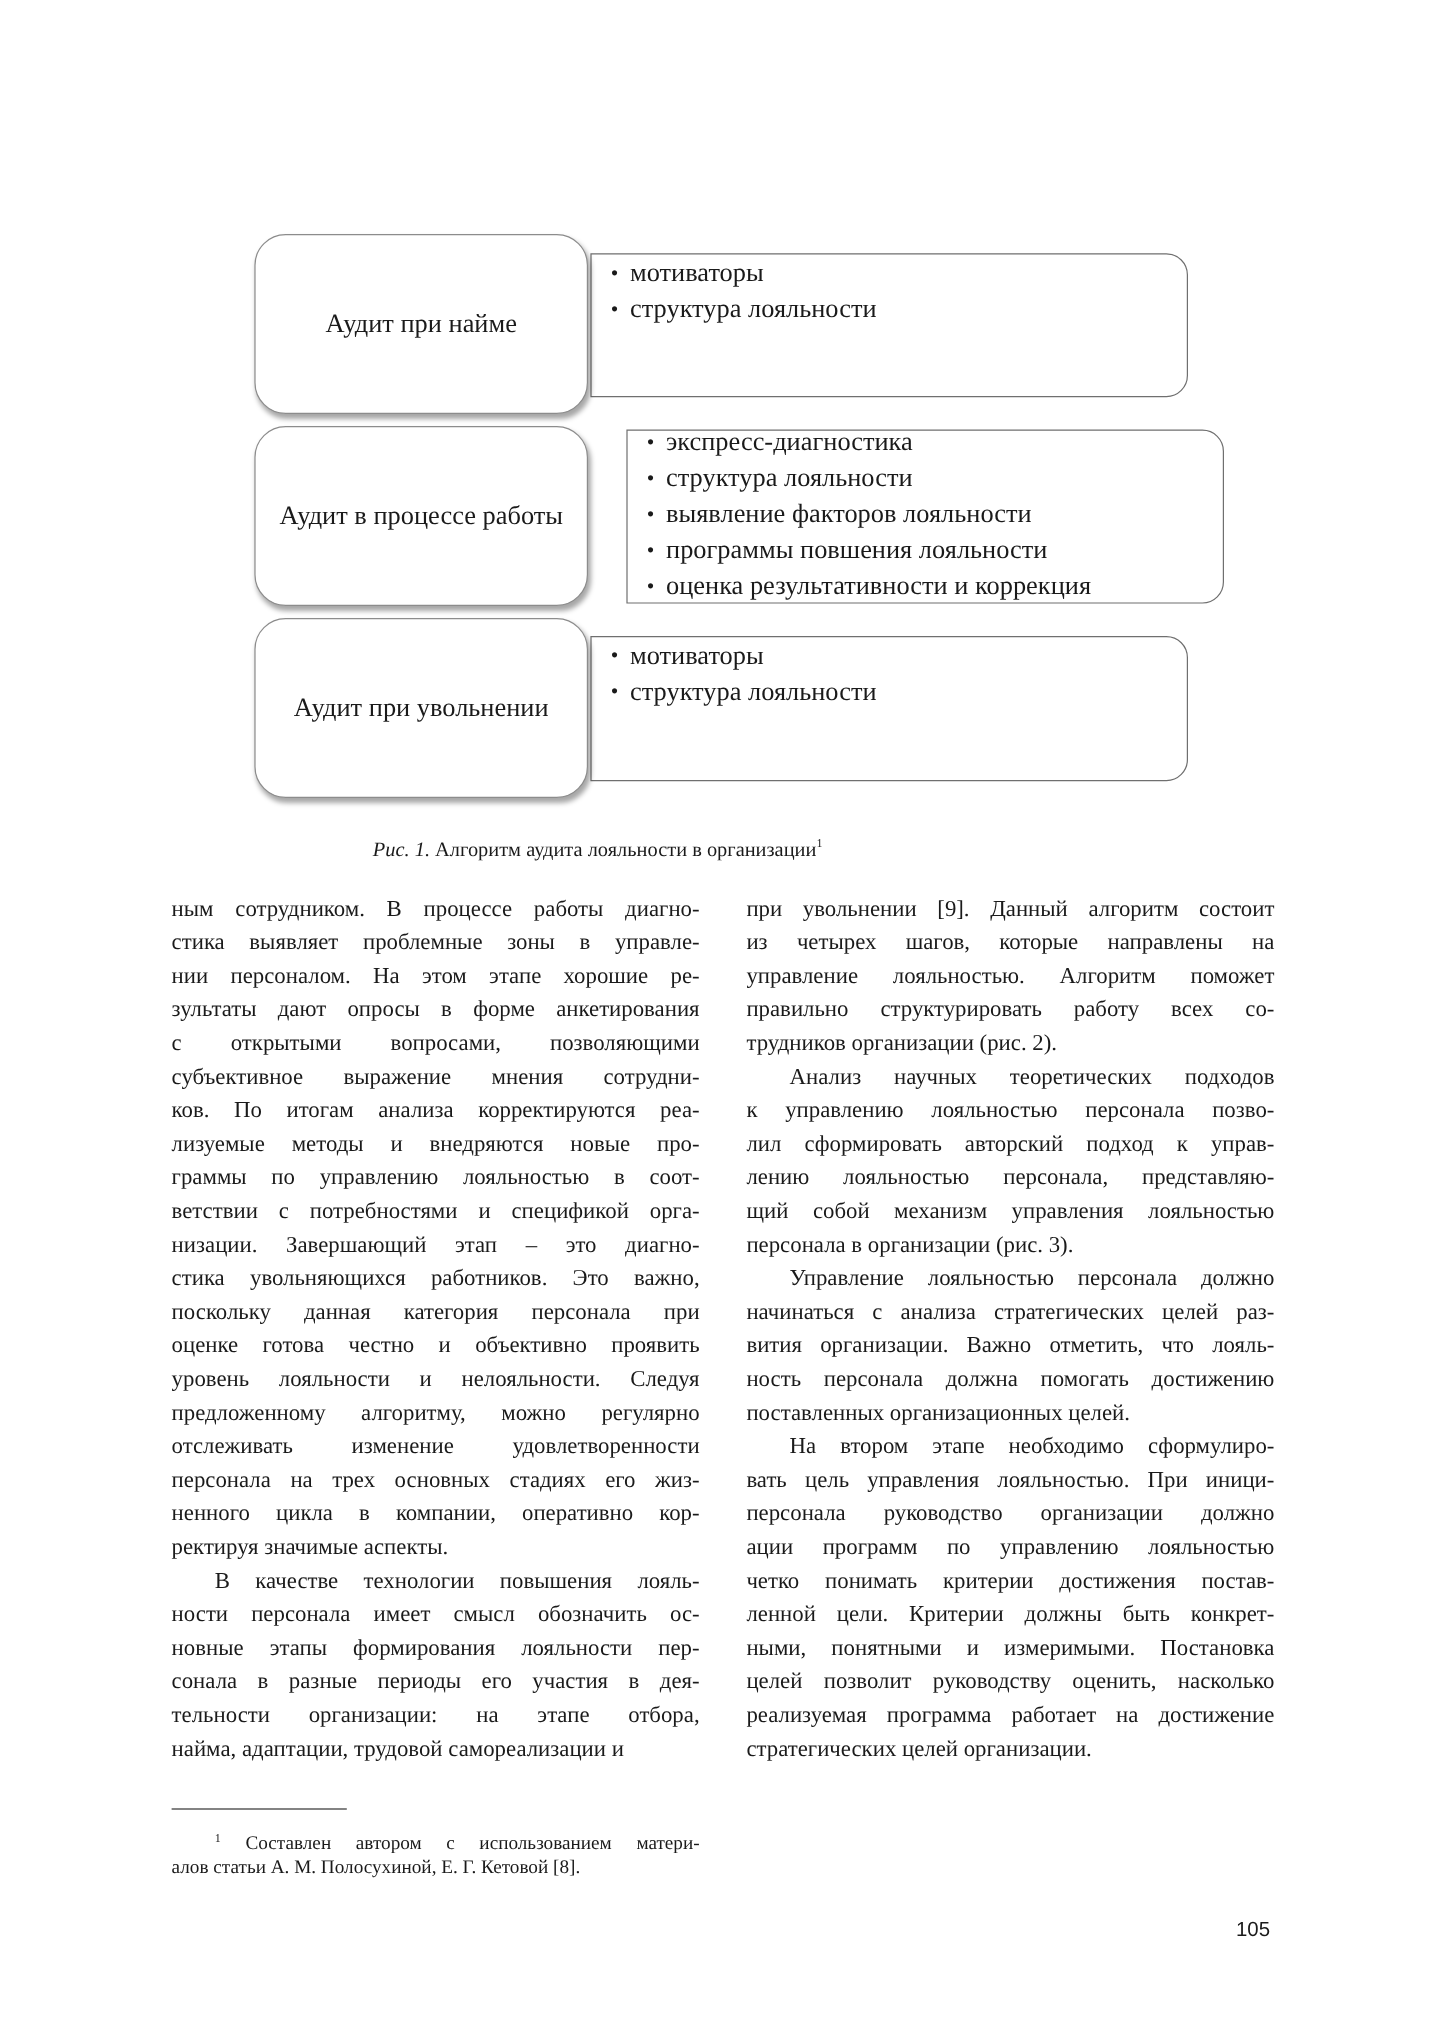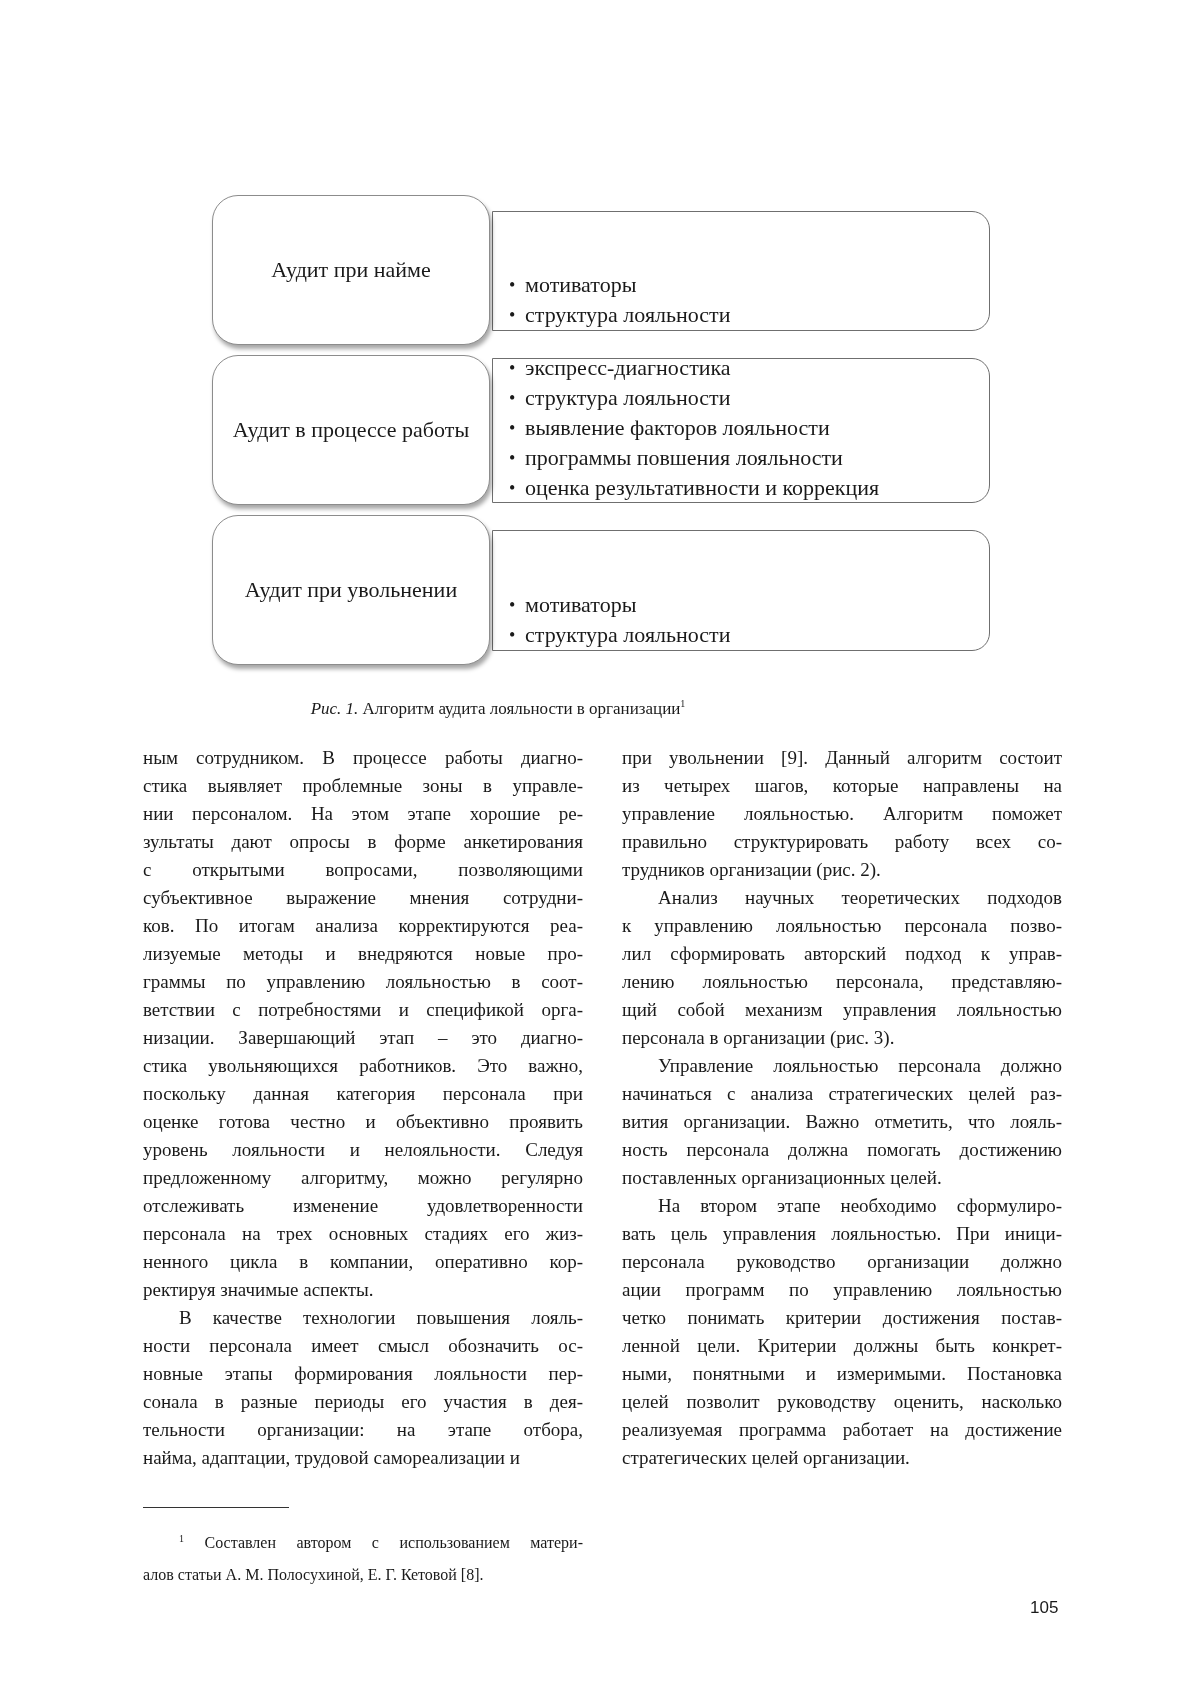--- a/index.html
+++ b/index.html
@@ -9,43 +9,43 @@
     
     .diagram { position: absolute; left: 0; top: 0; width: 1200px; height: 680px; }
     .stage-left { position: absolute; left: 212px; width: 278px; height: 150px;
                   border: 1.5px solid #8c8c8c; border-radius: 26px; background: #fff;
                   box-shadow: 2px 4px 4px rgba(0,0,0,0.35);
                   display: flex; align-items: center; justify-content: center; text-align: center;
                   font-size: 22px; line-height: 26px; z-index: 2; box-sizing: border-box; padding: 16px 10px; }
     .stage-right { position: absolute; left: 492px; width: 498px;
                    border: 1.5px solid #6f6f6f; border-left: 1.5px solid #6f6f6f;
                    border-radius: 0 18px 18px 0; background: #fff; box-sizing: border-box;
-                   display: flex; align-items: flex-end; z-index: 1; }
+                   display: flex; align-items: flex-start; z-index: 1; }
     .stage-right ul { list-style: none; margin: 0; padding: 0 0 0 32px; font-size: 22px; line-height: 30px; white-space: nowrap; }
     .stage-right li { position: relative; }
     .stage-right li::before { content: "•"; position: absolute; left: -16px; top: 0; font-size: 18px; }
 
     #row1-left { top: 195px; }  #row1-right { top: 211px; height: 120px; }
-    #row2-left { top: 355px; }  #row2-right { top: 358px; height: 145px; align-items: flex-start; }
+    #row2-left { top: 355px; }  #row2-right { top: 358px; height: 145px; align-items: flex-start; margin-left: 30px; }
     #row2-right ul { padding-top: 0; margin-top: -6px; }
     #row3-left { top: 515px; }  #row3-right { top: 530px; height: 121px; }
 
     .caption { position: absolute; left: 0; width: 996px; top: 698px; text-align: center; font-size: 17px; }
     .caption .fig-label { font-style: italic; }
     .caption sup { font-size: 10px; vertical-align: 7px; }
 
     
     .col { position: absolute; top: 744px; width: 440px; font-size: 19px; line-height: 28px; text-align: justify; }
     .col-left { left: 143px; }
     .col-right { left: 622px; }
     .line { display: block; text-align: justify; text-align-last: justify; white-space: nowrap; }
     .line.last { text-align-last: left; }
 
     .footnote-rule { position: absolute; left: 143px; top: 1507px; width: 146px; border-top: 1px solid #333; }
-    .footnote { position: absolute; left: 143px; top: 1523px; width: 440px; font-size: 16px; line-height: 32px; }
+    .footnote { position: absolute; left: 143px; top: 1523px; width: 440px; font-size: 16px; line-height: 20px; }
     .footnote .line.first { text-indent: 36px; }
     .footnote sup { font-size: 10px; vertical-align: 6px; }
 
     .page-number { position: absolute; left: 1030px; top: 1598px; font-family: "Liberation Sans", "DejaVu Sans", sans-serif; font-size: 17px; }
   </style>
 </head>
 <body>
 
 <div class="diagram">
 

